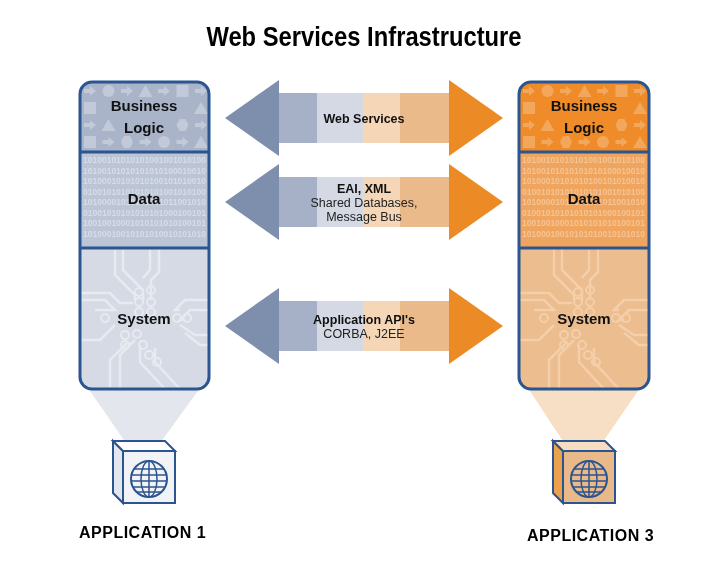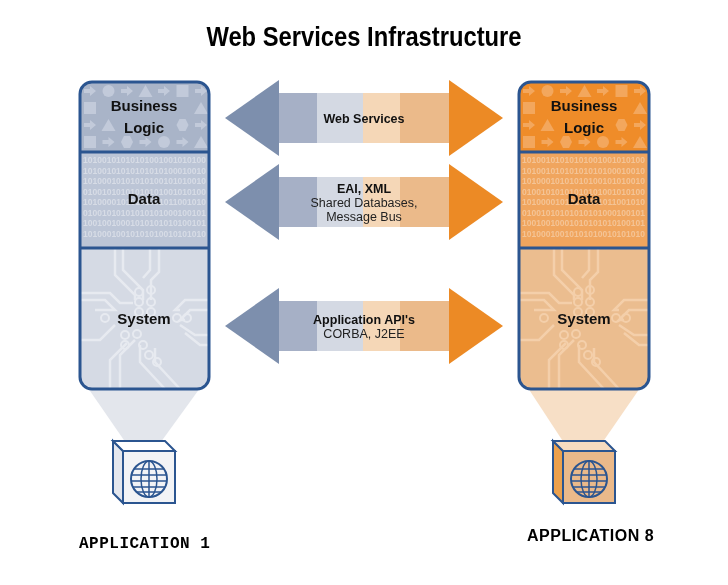--- a/index.html
+++ b/index.html
@@ -237,14 +237,14 @@
       <ellipse cx="589" cy="479" rx="8" ry="18" fill="none" stroke="#2b5590" stroke-width="1.5"></ellipse>
       <line x1="589" y1="461" x2="589" y2="497" stroke="#2b5590" stroke-width="1.5"></line>
       <line x1="574.0333704529043" y1="469" x2="603.9666295470957" y2="469" stroke="#2b5590" stroke-width="1.5"></line>
       <line x1="571.4500712252158" y1="475" x2="606.5499287747842" y2="475" stroke="#2b5590" stroke-width="1.5"></line>
       <line x1="571.1114561800017" y1="481" x2="606.8885438199983" y2="481" stroke="#2b5590" stroke-width="1.5"></line>
       <line x1="572.875484503403" y1="487" x2="605.124515496597" y2="487" stroke="#2b5590" stroke-width="1.5"></line>
       <line x1="576.5501004020113" y1="492" x2="601.4498995979887" y2="492" stroke="#2b5590" stroke-width="1.5"></line>
     </g>
 </svg>
 
-<div class="app-label" style="left:79px; top:535px;font-family:Liberation Mono, monospace;">APPLICATION 1</div>
-<div class="app-label" style="left:527px; top:527px;">APPLICATION 8</div>
+<div class="app-label" style="left:79px; top:524px;">APPLICATION 1</div>
+<div class="app-label" style="left:527px; top:527px;">APPLICATION 3</div>
 
 </body></html>

